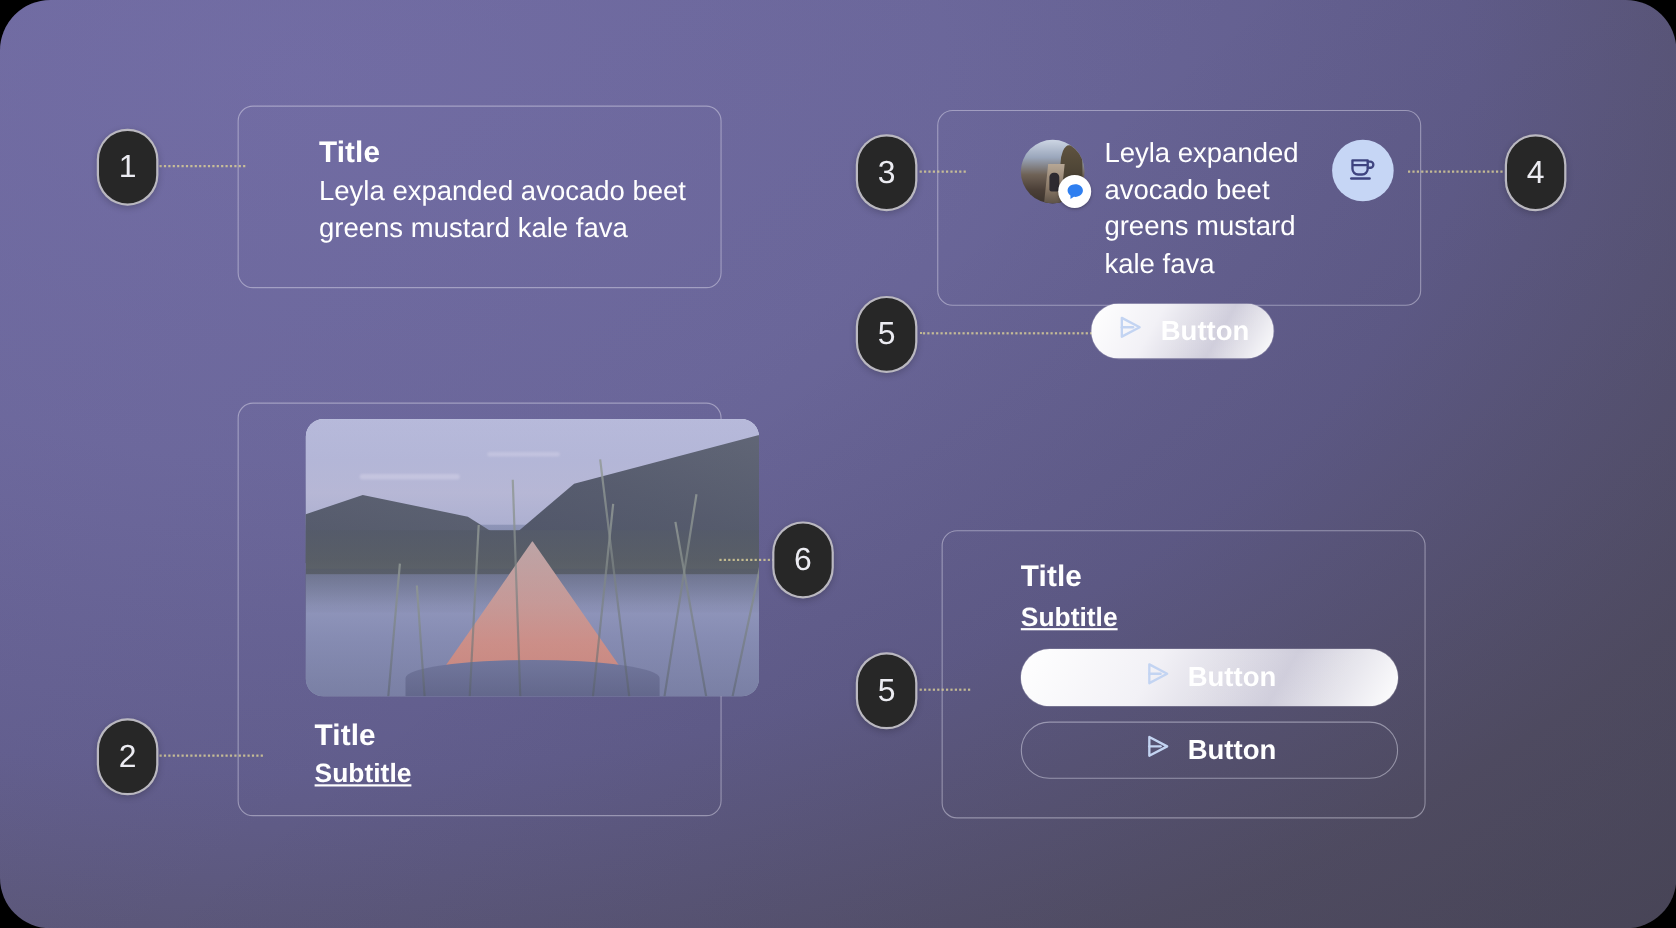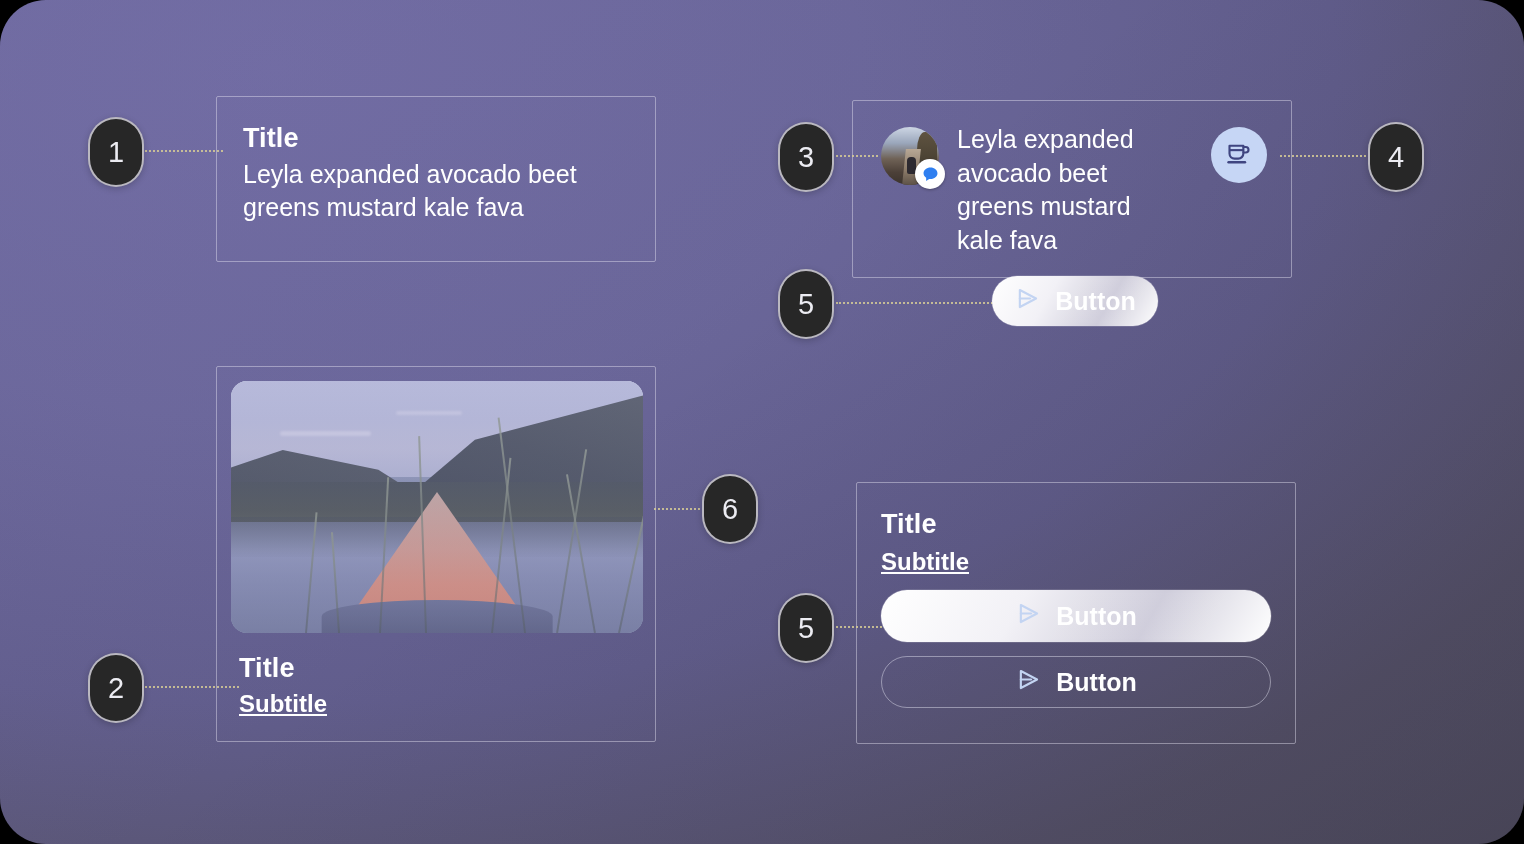--- a/index.html
+++ b/index.html
@@ -54,23 +54,24 @@
     align-items: center;
     justify-content: center;
     z-index: 6;
     box-shadow: 0 2px 7px rgba(0,0,0,0.20);
   }
 
   
   .card {
     position: absolute;
     border: 1.6px solid rgba(232,230,244,0.44);
-    border-radius: 2px;
+    border-radius: 14px;
     box-sizing: border-box;
     z-index: 3;
+    padding-left: 47px;
   }
 
   .card-title {
     color: #ffffff;
     font-weight: bold;
     font-size: 27px;
     letter-spacing: 0.1px;
   }
   .card-body {
     color: #ffffff;

